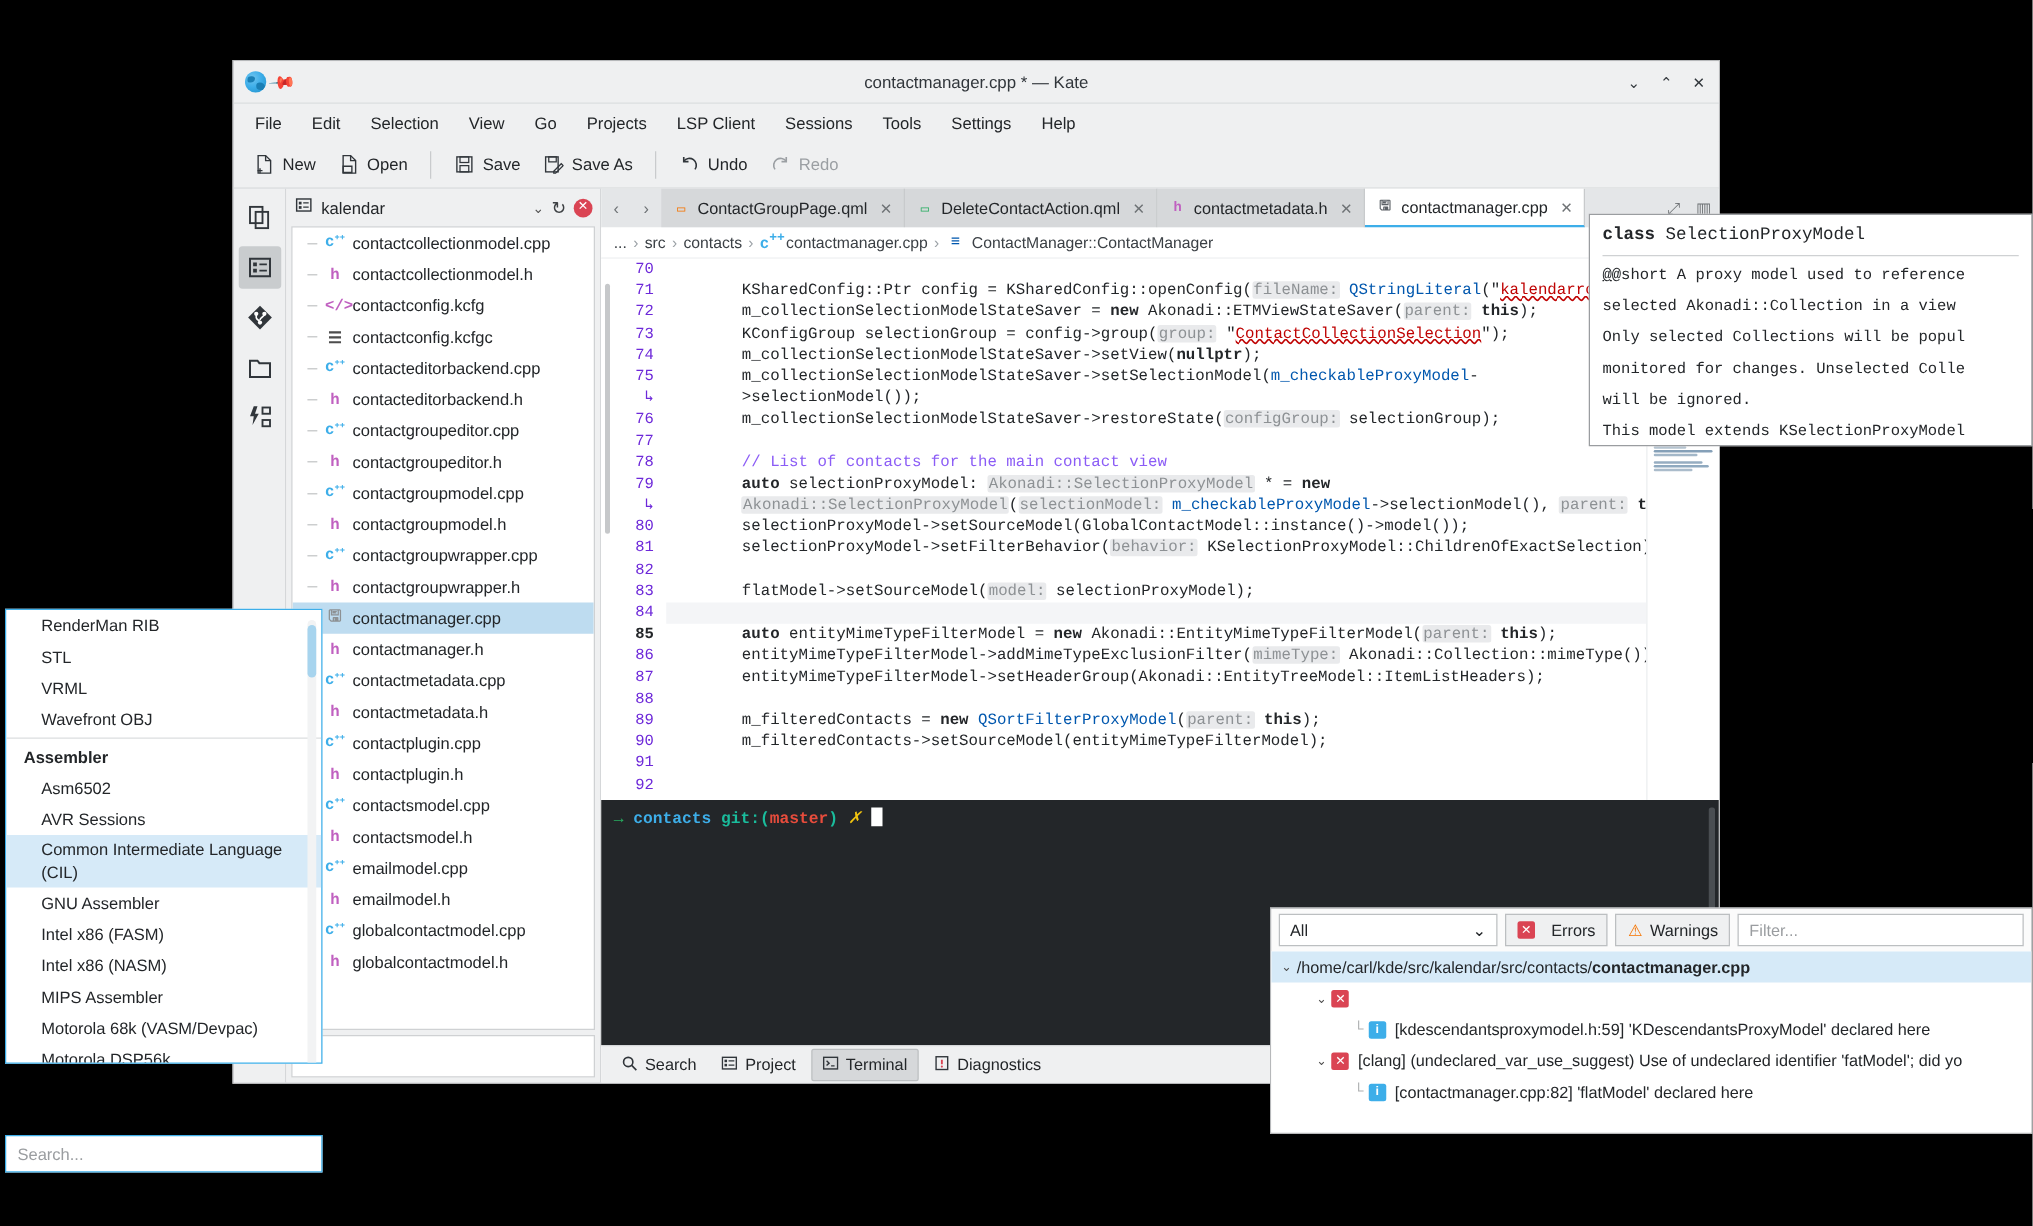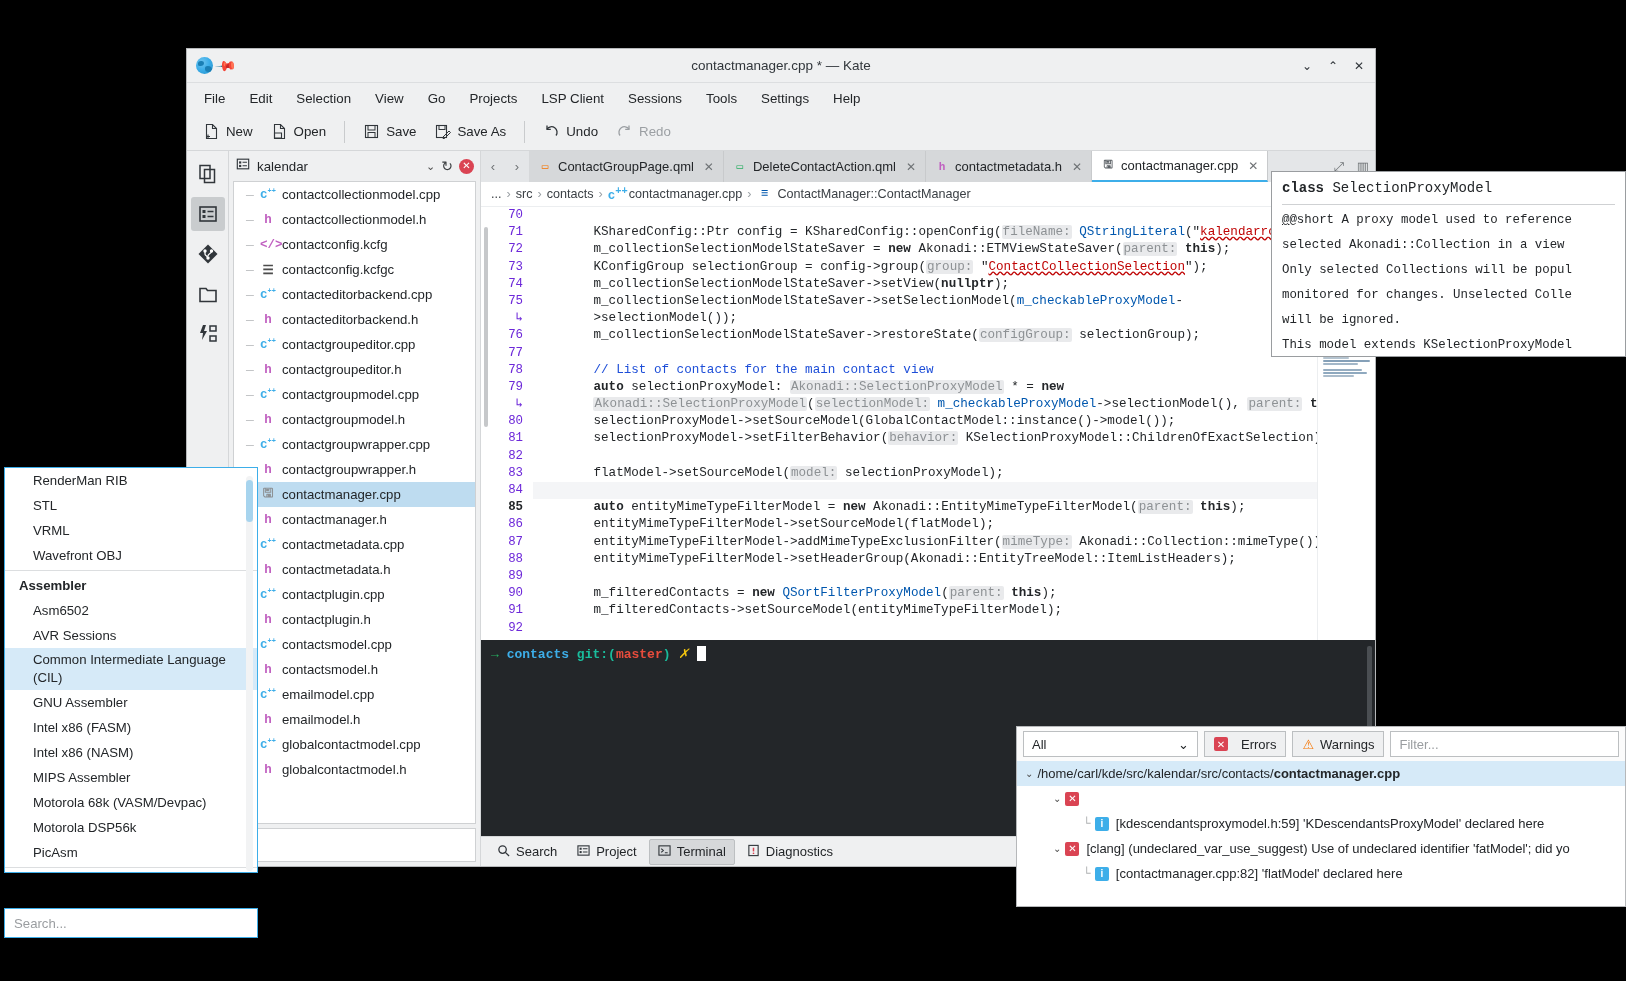--- a/index.html
+++ b/index.html
@@ -92,21 +92,21 @@
   #code-scroll-l { width:10px; background:#fff; position:relative; flex:none;}
   #code-scroll-l .thumb{position:absolute;left:3px;top:20px;width:4px;height:200px;background:#c6c8ca;border-radius:2px;}
   #gutter { width:40px; background:#fff; text-align:right; padding-right:8px; flex:none; }
   .ln { height:17.2px; line-height:17.2px; font-family:"Liberation Mono", monospace; font-size:12.4px; color:#6d28d9; }
   .ln.cur { color:#232629; font-weight:bold; }
   #codelines { flex:1; min-width:0; overflow:hidden; padding-left:2px;}
   .cl { height:17.2px; line-height:17.2px; font-family:"Liberation Mono", monospace; font-size:12.6px; white-space:pre; color:#232629;}
   .cl.cur { background:#f4f5f7; }
   .kw { color:#232629; font-weight:bold; }
   .typ { color:#0057ae; }
-  .cmt { color:#1d4ed8; }
+  .cmt { color:#8b5cf6; }
   .str { color:#bf0303; text-decoration:underline wavy #bf0303; }
   .inl { background:#e9eaec; color:#8d9194; border-radius:2px; padding:0 1px;}
 
   
   #minimap { width:58px; background:#fff; border-left:1px solid #eceef0; flex:none; position:relative; padding:2px;}
   .mm { height:2px; margin:1px 0; border-radius:1px;}
 
   
   #terminal { height:196px; background:#232629; flex:none; position:relative; padding:6px 10px; }
   #terminal .line { font-family:"Liberation Mono", monospace; font-size:13px; }
@@ -119,21 +119,21 @@
   #term-scroll { position:absolute; right:3px; top:6px; width:5px; height:110px; background:#4a4e52; border-radius:2px;}
 
   
   #bottombar { height:30px; background:#eff0f1; display:flex; align-items:center; gap:4px; padding:0 8px; flex:none; border-top:1px solid #d5d7d9;}
   .btab { display:flex; align-items:center; gap:6px; padding:4px 8px; font-size:13px; border-radius:2px;}
   .btab.active { background:#d6d8da; border:1px solid #bcbfc1; }
   #bottombar .right { margin-left:auto; display:flex; align-items:center; gap:6px; font-size:13px;}
 
   
   #lang-popup {
-    position:absolute; left:4px; top:467px; width:254px; height:406px;
+    position:absolute; left:4px; top:487px; width:254px; height:364px;
     background:#fff; border:1px solid #3daee9; overflow:hidden; z-index:40;
   }
   .lrow { height:25px; display:flex; align-items:center; padding-left:28px; font-size:13.2px; color:#232629;}
   .lrow.sel { background:#d6eaf8; }
   .lrow.group { font-weight:bold; padding-left:14px; }
   .lrow.two { height:42px; line-height:18px; display:block; padding-top:3px; padding-right:10px;}
   .lsep { height:1px; background:#dcdee0; margin:2px 0;}
   #lang-scroll { position:absolute; right:4px; top:8px; width:7px; height:395px; background:#f2f3f4; border-radius:4px;}
   #lang-scroll .th { position:absolute; left:0; top:4px; width:7px; height:42px; background:#a7d4ee; border-radius:4px;}
   #lang-search {
@@ -548,21 +548,20 @@
             <div class="cl"></div>
             <div class="cl">        <span class="cmt">// List of contacts for the main contact view</span></div>
             <div class="cl">        <span class="kw">auto</span> selectionProxyModel: <span class="inl">Akonadi::SelectionProxyModel</span> * = <span class="kw">new</span></div>
             <div class="cl">        <span class="inl">Akonadi::SelectionProxyModel</span>(<span class="inl">selectionModel:</span> <span class="typ">m_checkableProxyModel</span>-&gt;selectionModel(), <span class="inl">parent:</span> <span class="kw">this</span>);</div>
             <div class="cl">        selectionProxyModel-&gt;setSourceModel(GlobalContactModel::instance()-&gt;model());</div>
             <div class="cl">        selectionProxyModel-&gt;setFilterBehavior(<span class="inl">behavior:</span> KSelectionProxyModel::ChildrenOfExactSelection);</div>
             <div class="cl"></div>
             <div class="cl">        flatModel-&gt;setSourceModel(<span class="inl">model:</span> selectionProxyModel);</div>
             <div class="cl cur"></div>
             <div class="cl">        <span class="kw">auto</span> entityMimeTypeFilterModel = <span class="kw">new</span> Akonadi::EntityMimeTypeFilterModel(<span class="inl">parent:</span> <span class="kw">this</span>);</div>
-            <div class="cl">        entityMimeTypeFilterModel-&gt;setSourceModel(flatModel);</div>
             <div class="cl">        entityMimeTypeFilterModel-&gt;addMimeTypeExclusionFilter(<span class="inl">mimeType:</span> Akonadi::Collection::mimeType());</div>
             <div class="cl">        entityMimeTypeFilterModel-&gt;setHeaderGroup(Akonadi::EntityTreeModel::ItemListHeaders);</div>
             <div class="cl"></div>
             <div class="cl">        m_filteredContacts = <span class="kw">new</span> <span class="typ">QSortFilterProxyModel</span>(<span class="inl">parent:</span> <span class="kw">this</span>);</div>
             <div class="cl">        m_filteredContacts-&gt;setSourceModel(entityMimeTypeFilterModel);</div>
           </div>
         <div id="minimap">
             <div class="mm" style="width: 30px; background: rgb(159, 182, 200); margin-left: 3px;"></div>
             <div class="mm" style="width: 40px; background: rgb(138, 166, 189); margin-left: 3px;"></div>
             <div class="mm" style="width: 46px; background: rgb(126, 156, 181); margin-left: 3px;"></div>

